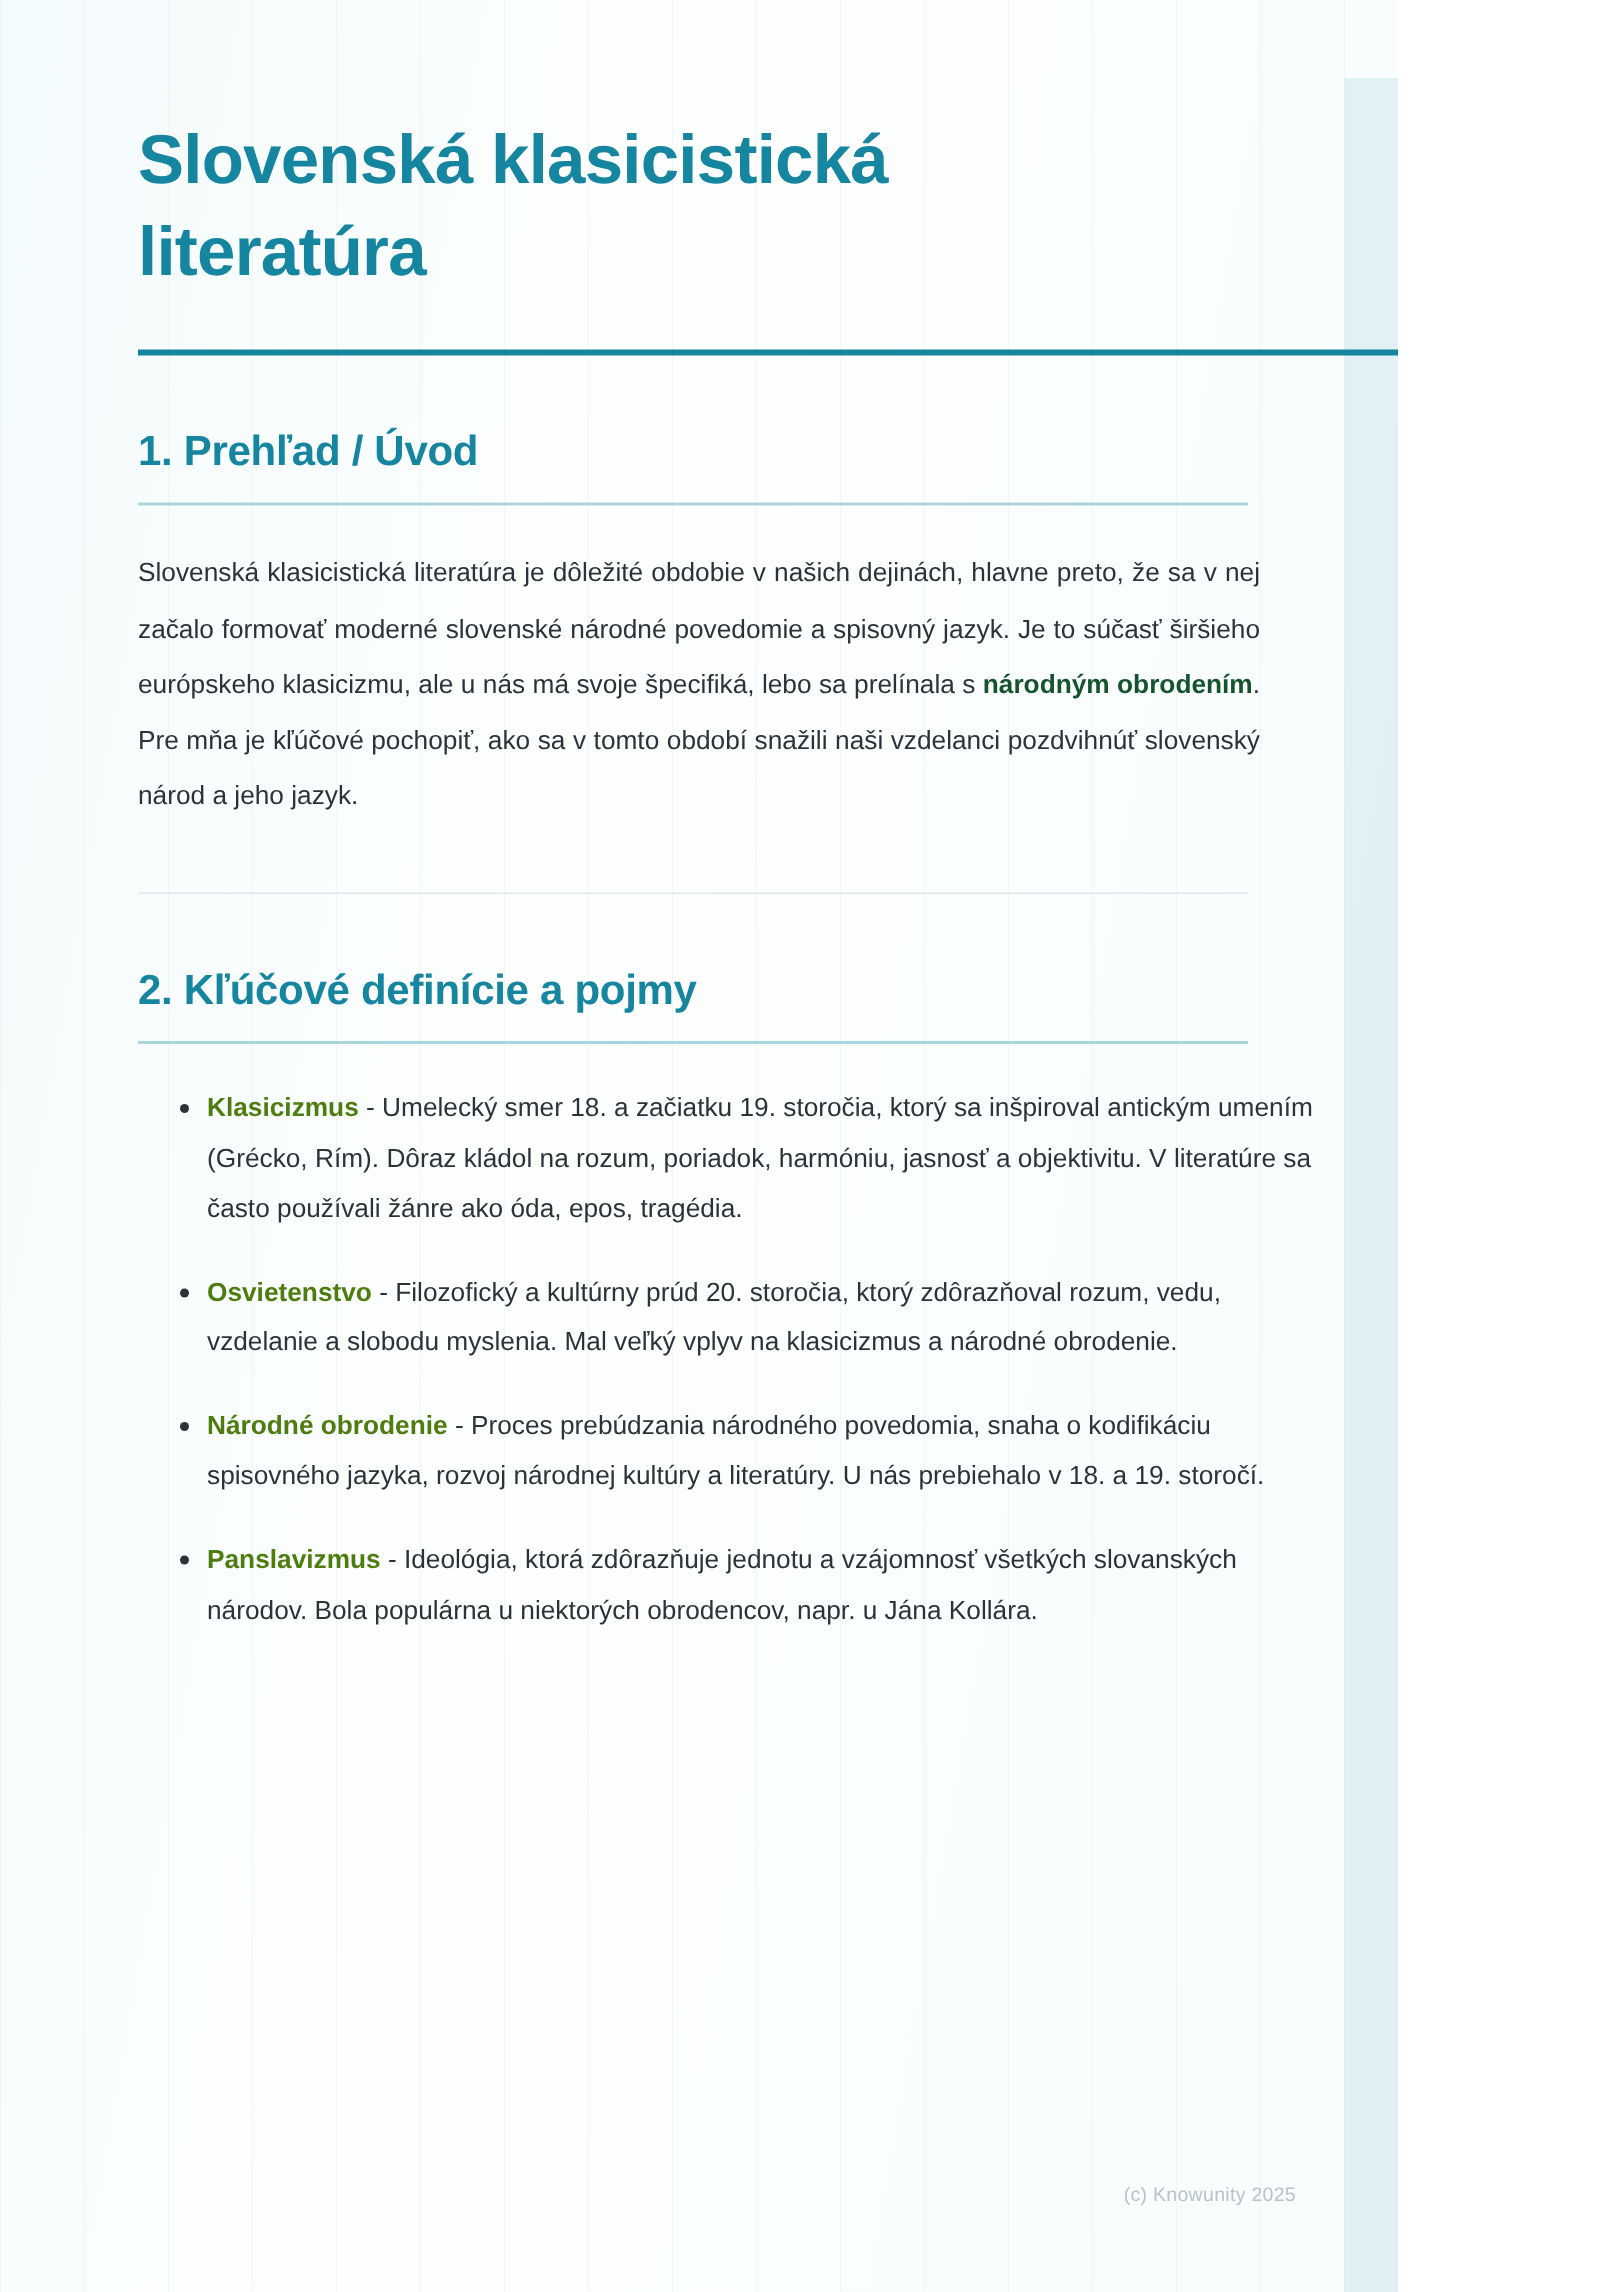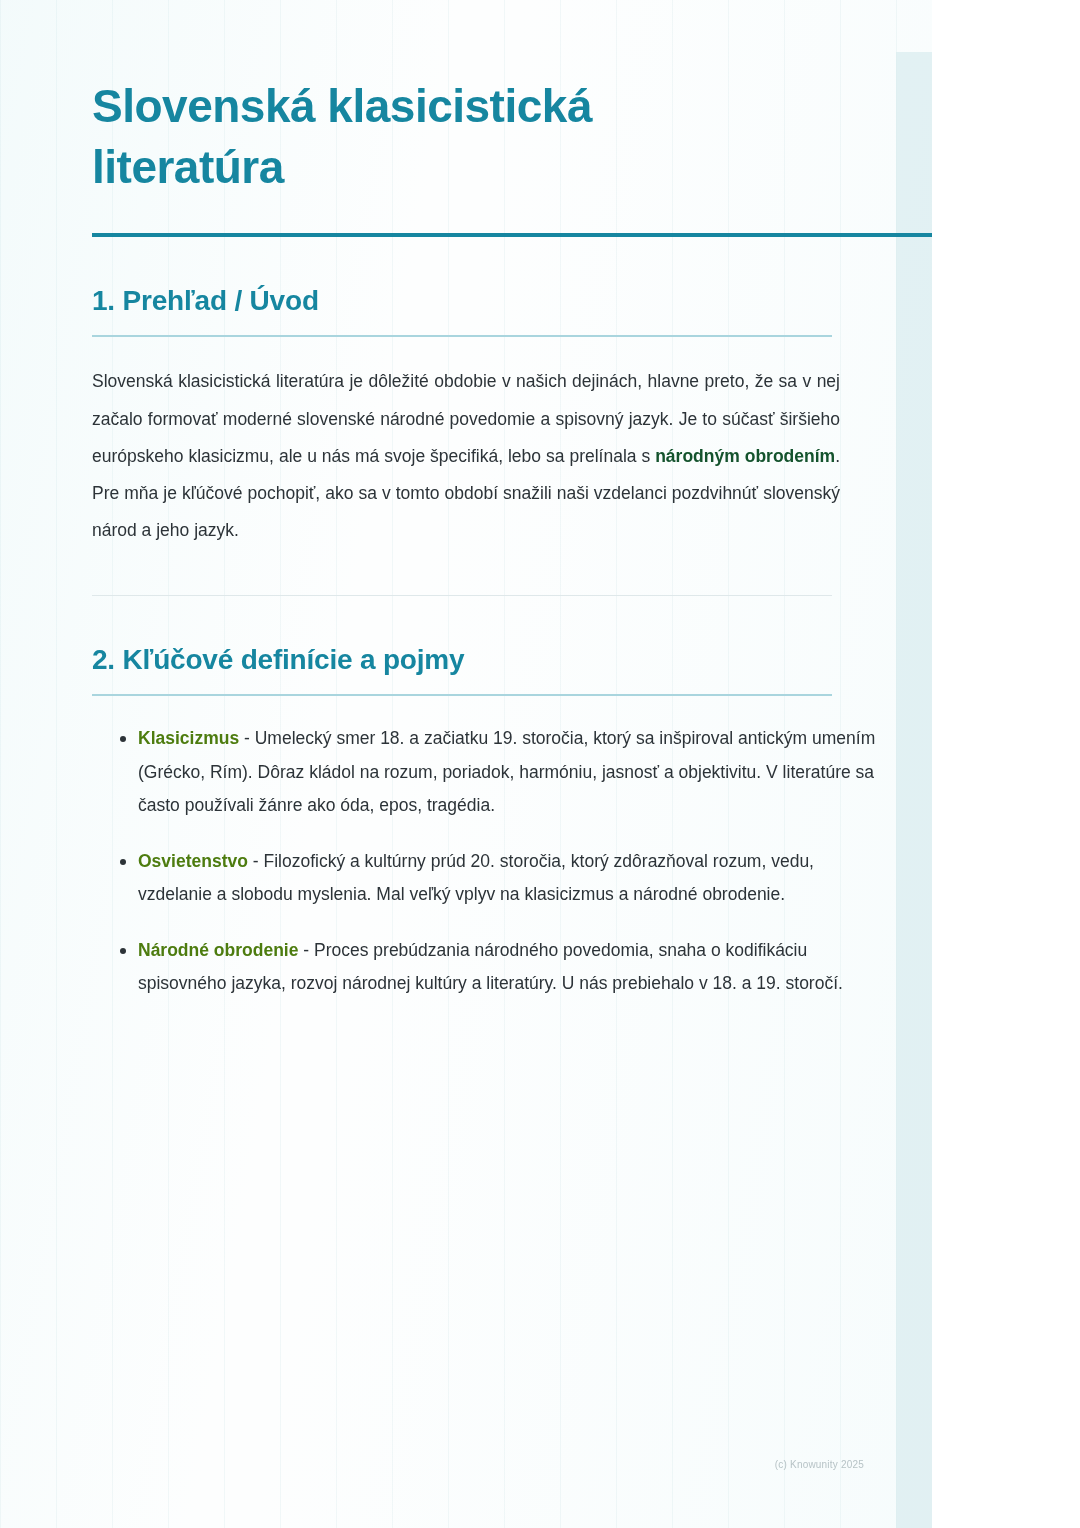--- a/index.html
+++ b/index.html
@@ -116,21 +116,21 @@
   }
   ul.term-list > li b {
     font-weight: 700;
     color: #4d7c0f;
     text-align: right;
   }
   .footer-credit {
     position: absolute;
     right: 68px;
     bottom: 58px;
-    font-size: 10px;
+    font-size: 13px;
     color: #b7c3c6;
     letter-spacing: 0.2px;
     text-align: right;
   }
 </style>
 </head>
 <body>
 
 <div class="page">
   <div class="bg-tint"></div>
@@ -148,17 +148,18 @@
 
     <div class="soft-divider"></div>
 
     <h2 class="section-title">2. Kľúčové definície a pojmy</h2>
     <div class="section-rule"></div>
 
     <ul class="term-list" id="terms-list">
         <li><b>Klasicizmus</b><span> - Umelecký smer 18. a začiatku 19. storočia, ktorý sa inšpiroval antickým umením (Grécko, Rím). Dôraz kládol na rozum, poriadok, harmóniu, jasnosť a objektivitu. V literatúre sa často používali žánre ako óda, epos, tragédia.</span></li>
         <li><b>Osvietenstvo</b><span> - Filozofický a kultúrny prúd 20. storočia, ktorý zdôrazňoval rozum, vedu, vzdelanie a slobodu myslenia. Mal veľký vplyv na klasicizmus a národné obrodenie.</span></li>
         <li><b>Národné obrodenie</b><span> - Proces prebúdzania národného povedomia, snaha o kodifikáciu spisovného jazyka, rozvoj národnej kultúry a literatúry. U nás prebiehalo v 18. a 19. storočí.</span></li>
+        <li><b>Panslavizmus</b><span> - Ideológia, ktorá zdôrazňuje jednotu a vzájomnosť všetkých slovanských národov. Bola populárna u niektorých obrodencov, napr. u Jána Kollára.</span></li>
       </ul>
   </div>
 
   <div class="footer-credit">(c) Knowunity 2025</div>
 </div>
 
 </body></html>

